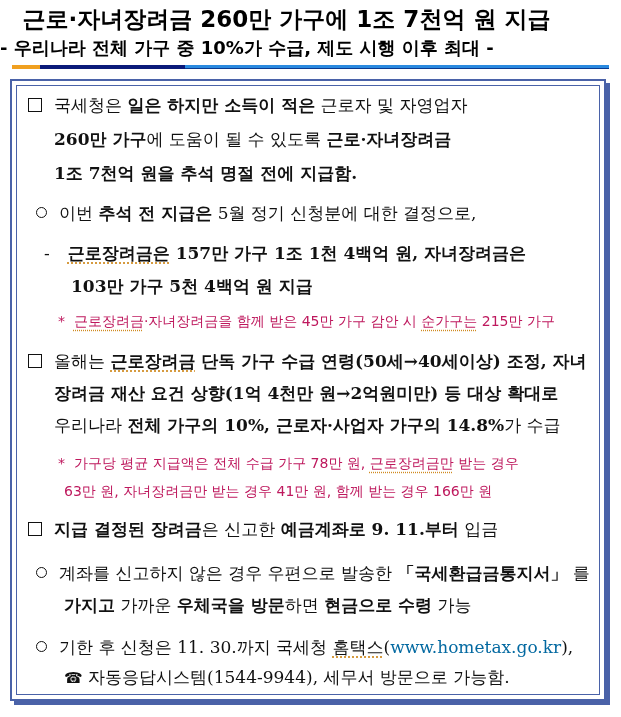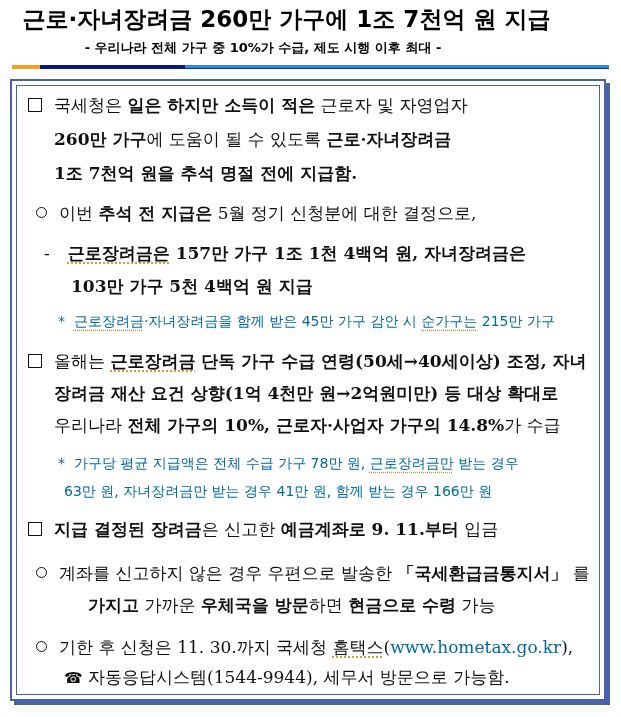--- a/index.html
+++ b/index.html
@@ -8,23 +8,23 @@
     font-family: "DejaVu Serif", "Liberation Serif", serif;
     color: #111;
   }
   .title {
     position: absolute; left: 0; top: 4px; width: 573px; text-align: center;
     font-family: "DejaVu Sans", "Liberation Sans", sans-serif;
     font-weight: bold; font-size: 23px; letter-spacing: 0px; color: #000;
     line-height: 30px;
   }
   .subtitle {
-    position: absolute; left: 0; top: 36px; width: 526px; text-align: center;
+    position: absolute; left: 0; top: 36px; width: 526px; 
     font-family: "DejaVu Sans", "Liberation Sans", sans-serif;
-    font-weight: bold; font-size: 13px; color: #000; line-height: 24px;
+    font-weight: bold; font-size: 18px; color: #000; line-height: 24px;
   }
   .bar {
     position: absolute; top: 65px; left: 12px; height: 4px; width: 597px; display: flex;
   }
   .bar .seg1 { width: 28px; background: #f0a020; }
   .bar .seg2 { width: 145px; background: #0a1a7a; }
   .bar .seg3 { flex: 1; background: #2a8ae0; border-bottom: 1px solid #0a3a90; }
 
   .box-shadow {
     position: absolute; left: 14px; top: 83px; width: 596px; height: 622px;
@@ -39,21 +39,21 @@
     border: 1px solid #4a62a8; background: #fff;
   }
   .content {
     position: absolute; left: 0; top: 0; width: 621px;
   }
   .line {
     position: absolute; white-space: nowrap; line-height: 26px;
   }
   .l1 { font-size: 17px; }
   .l2 { font-size: 17px; }
-  .small { font-size: 14px; color: #0369a1; font-family: "DejaVu Sans", "Liberation Sans", sans-serif; }
+  .small { font-size: 14px; color: #be185d; font-family: "DejaVu Sans", "Liberation Sans", sans-serif; }
   .b { font-weight: bold; }
   .sq {
     display: inline-block; width: 14px; height: 14px; border: 1.5px solid #111;
     vertical-align: -1px; margin-right: 12px; box-sizing: border-box;
   }
   .circ {
     display: inline-block; width: 11px; height: 11px; border: 1.3px solid #111; border-radius: 50%;
     vertical-align: 1px; margin-right: 12px; box-sizing: border-box;
   }
   .squig { text-decoration: underline dotted #d08a20; text-underline-offset: 4px; }
@@ -113,21 +113,21 @@
   </div>
   <div class="line small" style="left:64px; top:478px;">63만 원, 자녀장려금만 받는 경우 41만 원, 함께 받는 경우 166만 원</div>
 
   <div class="line l1" style="left:28px; top:516px;">
     <span class="sq"></span><span class="b">지급 결정된 장려금</span><span>은 신고한 </span><span class="b">예금계좌로 9. 11.부터</span><span> 입금</span>
   </div>
 
   <div class="line l2" style="left:36px; top:560px;">
     <span class="circ"></span><span>계좌를 신고하지 않은 경우 우편으로 발송한 </span><span class="b">「국세환급금통지서」</span><span> 를</span>
   </div>
-  <div class="line l2" style="left:64px; top:592px;margin-left:24px;">
+  <div class="line l2" style="left:64px; top:592px;">
     <span class="b">가지고</span><span> 가까운 </span><span class="b">우체국을 방문</span><span>하면 </span><span class="b">현금으로 수령</span><span> 가능</span>
   </div>
 
   <div class="line l2" style="left:36px; top:634px;">
     <span class="circ"></span><span>기한 후 신청은 11. 30.까지 국세청 </span><span class="squig">홈택스</span><span>(</span><span class="url">www.hometax.go.kr</span><span>),</span>
   </div>
   <div class="line l2" style="left:64px; top:664px;">
     <span class="phone">☎</span><span> 자동응답시스템(1544-9944), 세무서 방문으로 가능함.</span>
   </div>
 </div>

